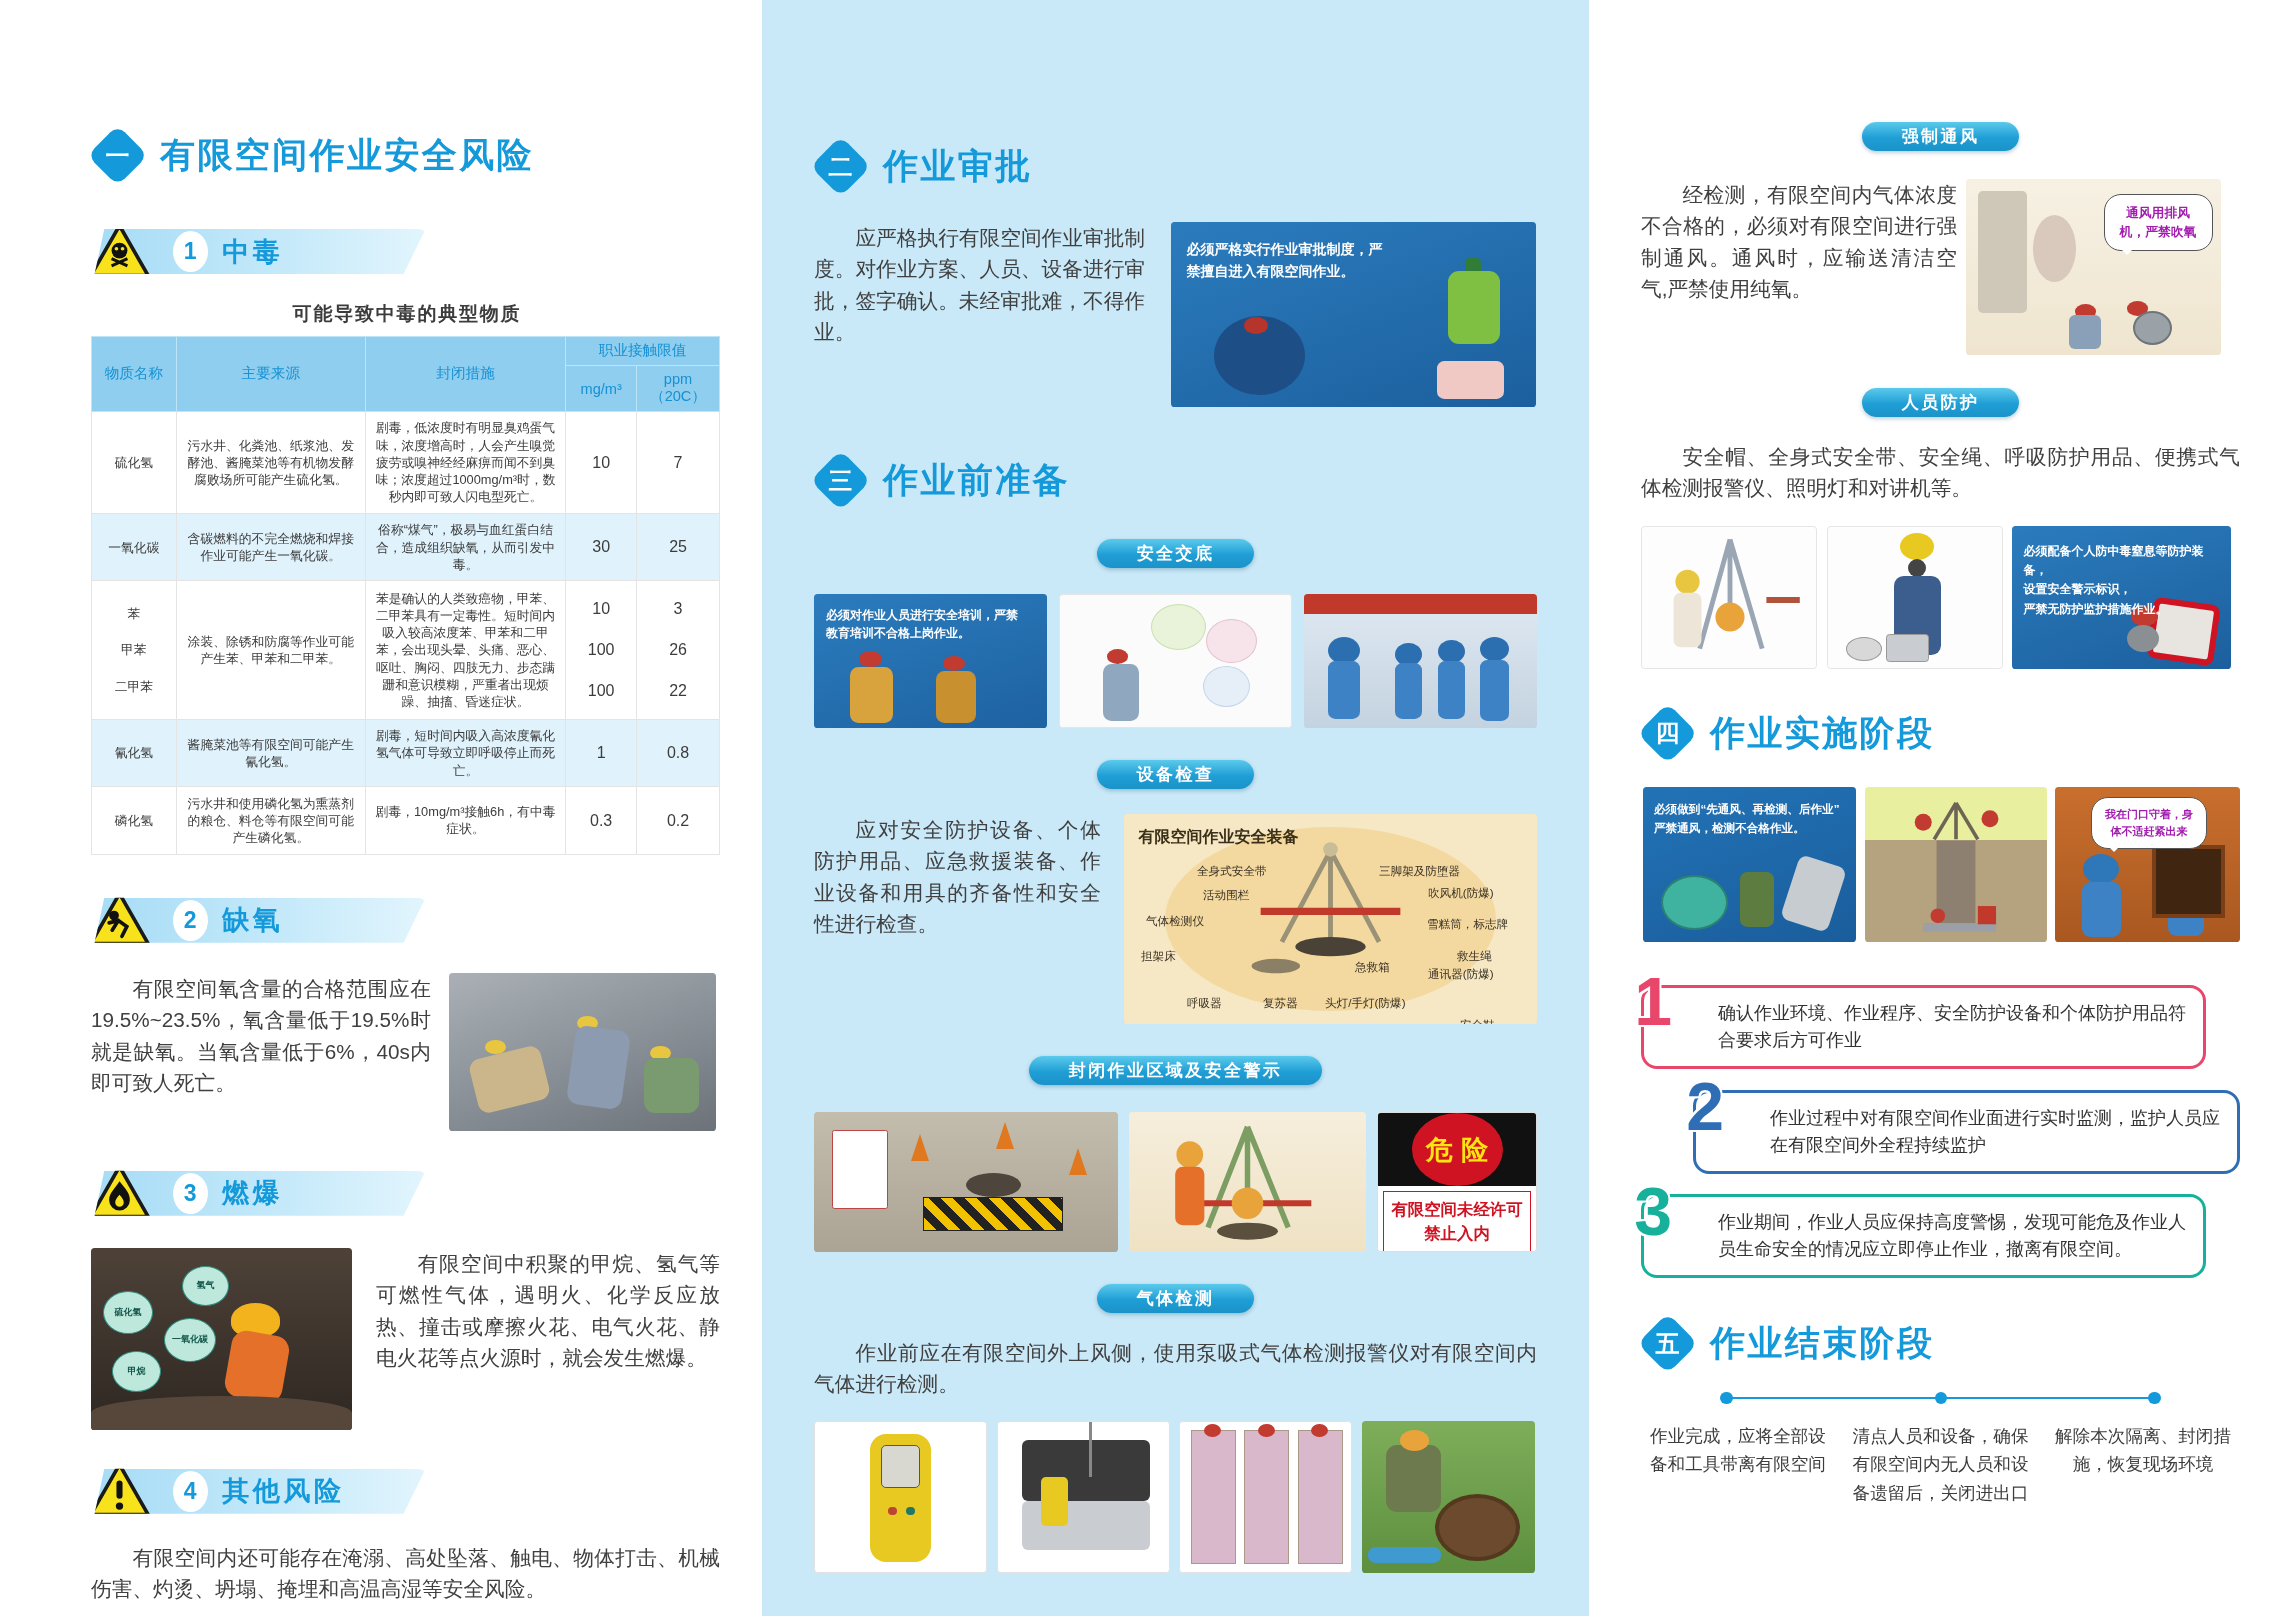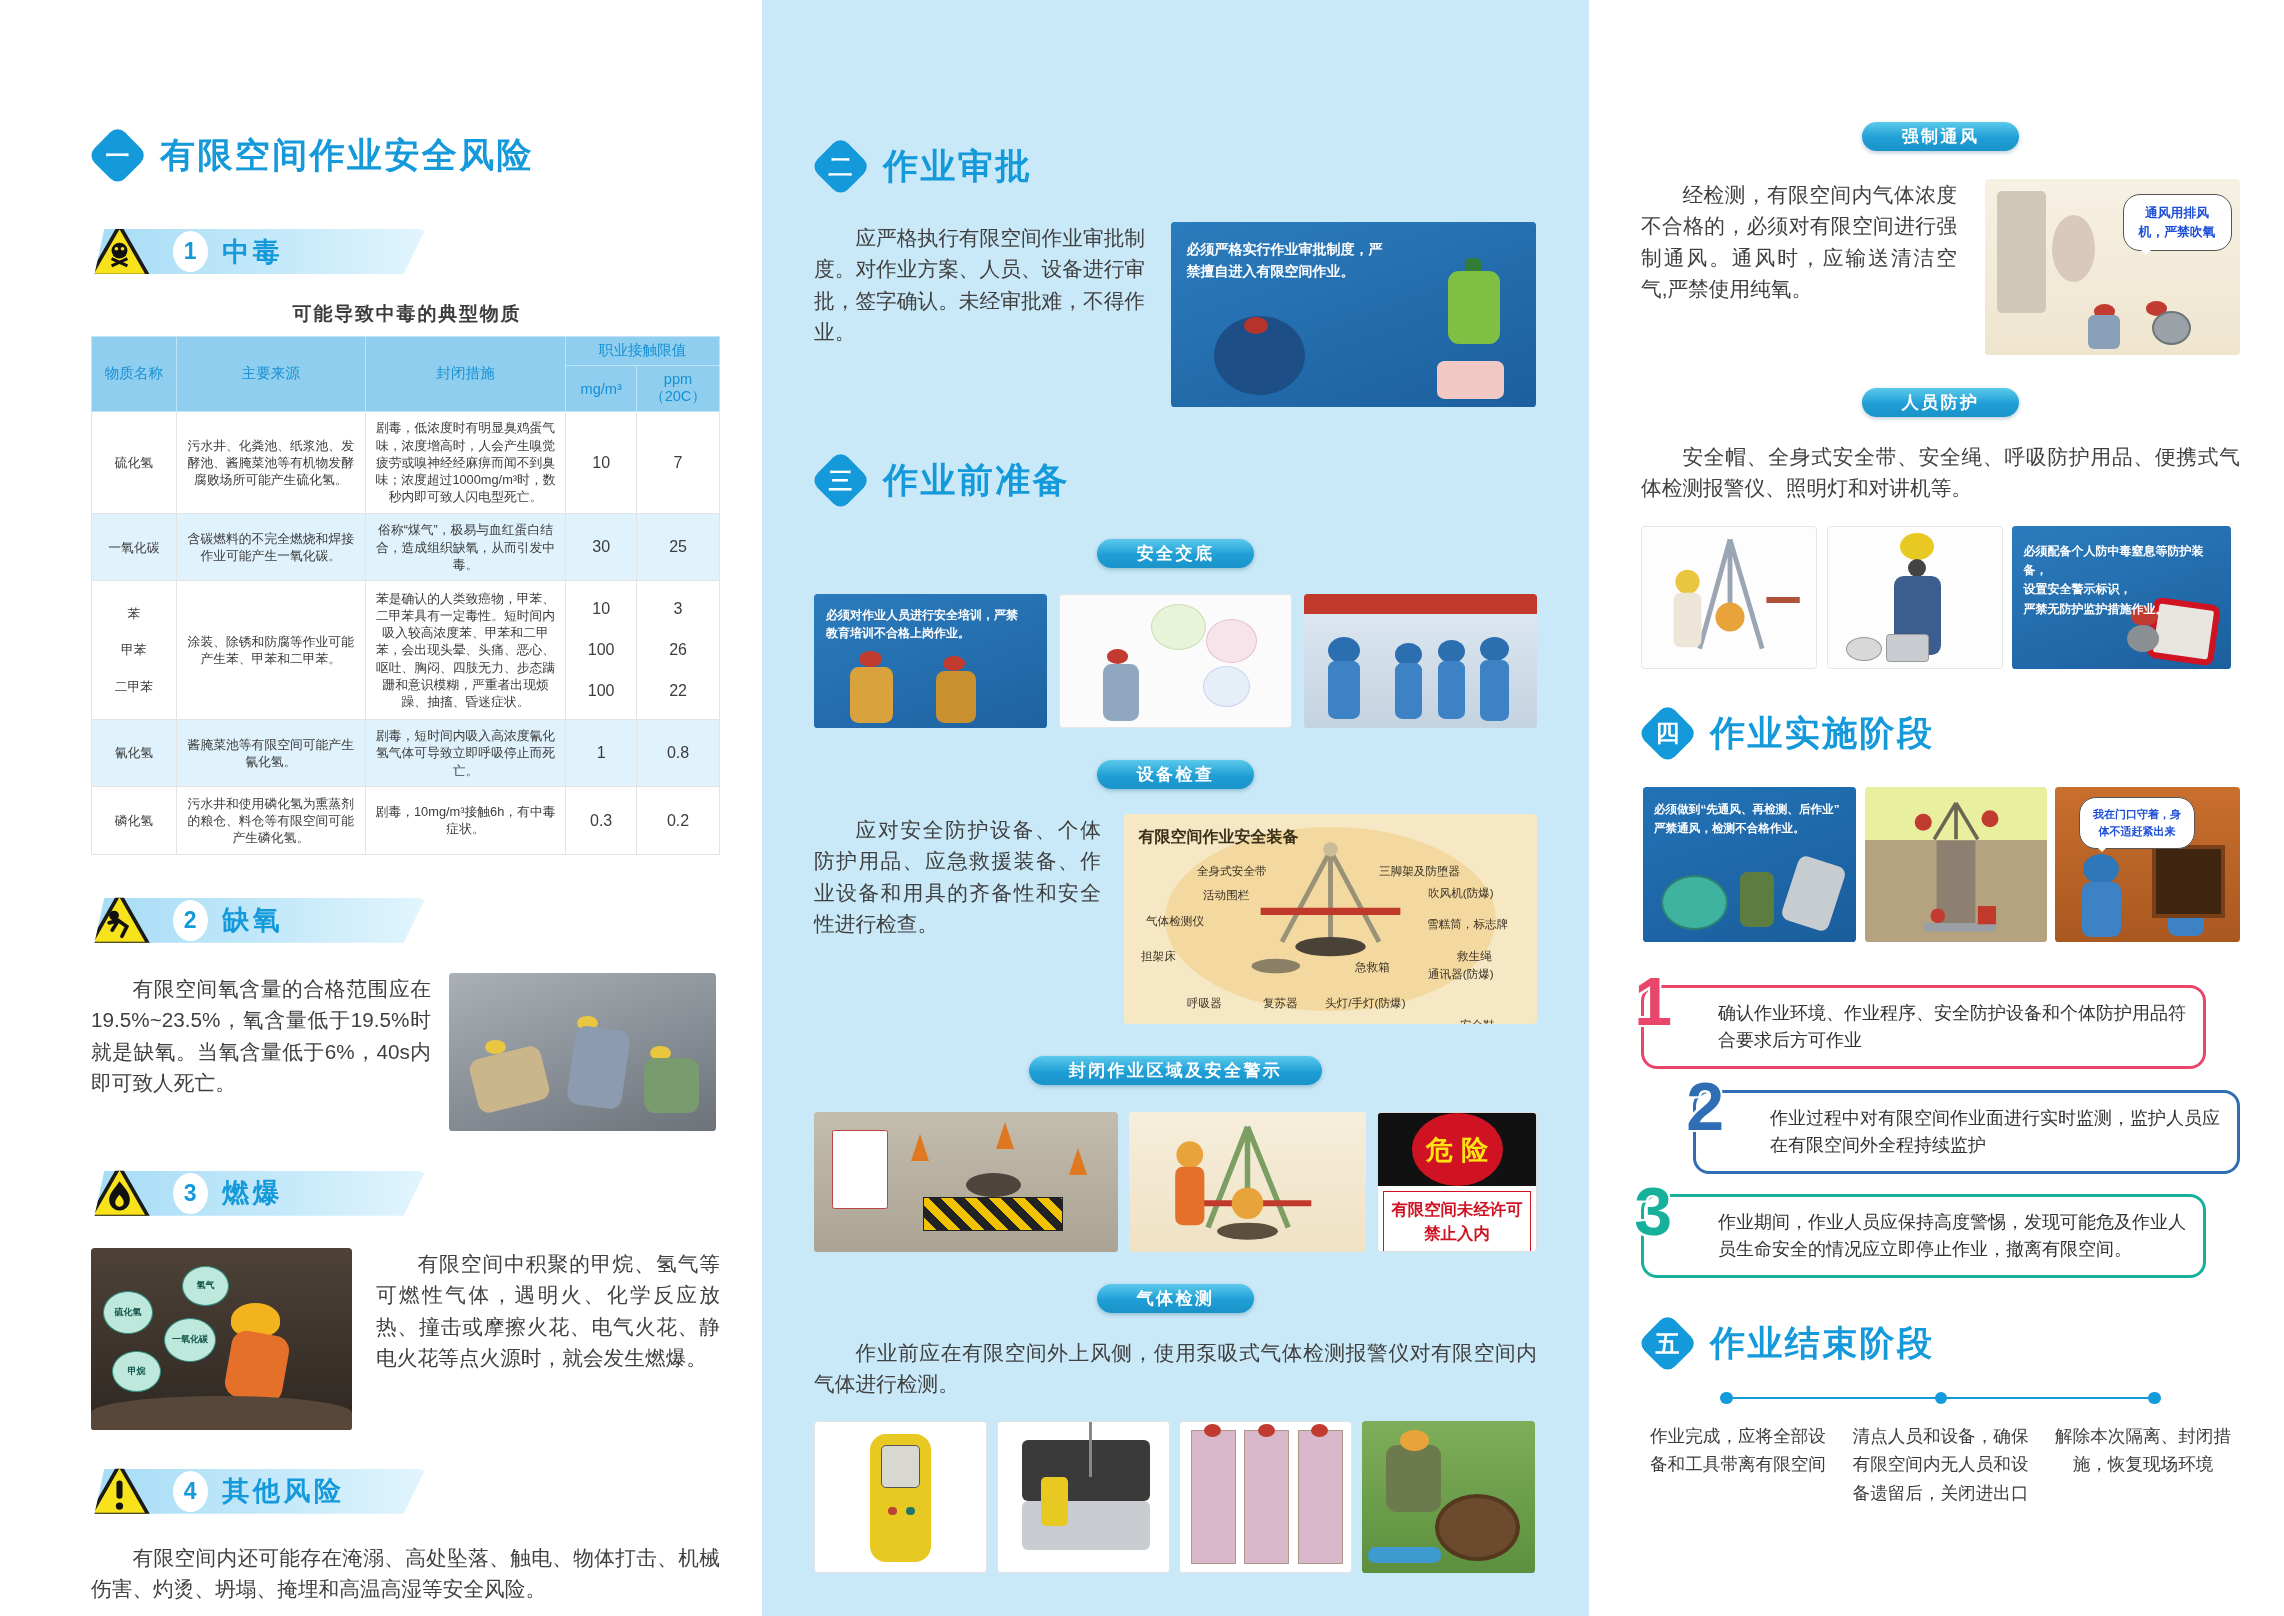--- a/index.html
+++ b/index.html
@@ -53,21 +53,21 @@
   
   .dsign { display:flex; flex-direction:column; background:#fff; border:1.2px solid #ddd; }
   .dsign .top { flex:1.15; background:#111; display:flex; align-items:center; justify-content:center; }
   .dsign .disc { width:91px; height:73px; background:#cf1322; border-radius:50%; display:flex; align-items:center; justify-content:center; gap:8.5px; }
   .dsign .disc span { color:#ffe312; font-size:27px; font-weight:900; }
   .dsign .bot { flex:1; display:flex; align-items:center; justify-content:center; padding:4.9px; }
   .dsign .bot .txt { border:1.8px solid #cf1322; color:#cf1322; font-size:16.4px; font-weight:bold; text-align:center; line-height:1.45; padding:6px 7.3px; }
 
   
   .bubble { position:absolute; background:#fff; border:1.2px solid #555; border-radius:17px; padding:8.5px 11px; font-size:12.8px;
-            line-height:1.5; color:#1d4ed8; font-weight:bold; z-index:4; }
+            line-height:1.5; color:#a21caf; font-weight:bold; z-index:4;margin-left:12px; }
   .bubble::after { content:""; position:absolute; left:17px; bottom:-9.7px; border:5.5px solid transparent; border-top-color:#fff; }
 
   
   .equip { background:#f6e8c4; }
   .equip::before { content:""; position:absolute; left:10%; top:6%; width:80%; height:88%; background:#f3d9a0; border-radius:50%; }
   .equip .etitle { position:absolute; left:14.6px; top:13.4px; font-size:16px; font-weight:bold; color:#3a2f18; z-index:3; }
   .equip .lbl { position:absolute; font-size:11.6px; color:#3a3124; z-index:3; white-space:nowrap; }
 
   
   .step { position:relative; border:3.6px solid; border-radius:16px; padding:12px 17px 12px 74px; font-size:18px; line-height:1.5; color:#333; background:#fff; }
@@ -406,21 +406,21 @@
         <div class="dot" style="left:38px; top:9.7px; width:29px; height:20.7px; background:#e8a33b;"></div>
         <div class="blob" style="left:6px; bottom:9.7px; width:73px; height:16px; background:#3f9ad0; border-radius:7.3px;"></div>
       </div>
     </div>
   </div>
 
   <div class="col-right">
 
     <div class="pill" style="margin-top:122px;">强制通风</div>
 
-    <div class="flexrow" style="margin-top:28px; gap:25px; align-items:flex-start;justify-content:space-between;">
+    <div class="flexrow" style="margin-top:28px; gap:9px; align-items:flex-start;">
       <div class="para" style="width:316px;">经检测，有限空间内气体浓度不合格的，必须对有限空间进行强制通风。通风时，应输送清洁空气,严禁使用纯氧。</div>
       <div class="ph" style="width:255px; height:176px; background:linear-gradient(180deg,#f7f1e4,#efe5cf);">
         <div class="bubble" style="right:8.5px; top:14.6px; width:109px; text-align:center;">通风用排风机，严禁吹氧</div>
         <div class="blob" style="left:12px; top:12px; width:49px; height:122px; background:#cfc8b8; border-radius:4.9px;"></div>
         <div class="dot" style="left:67px; top:36px; width:43px; height:67px; background:#d9c9bc; border-radius:50%;"></div>
         <div class="dot" style="left:109px; bottom:36px; width:20.7px; height:14.6px; background:#c23b31;"></div>
         <div class="blob" style="left:103px; bottom:6px; width:32px; height:34px; background:#8aa0b8; border-radius:6px;"></div>
         <div class="dot" style="right:73px; bottom:39px; width:20.7px; height:14.6px; background:#c23b31;"></div>
         <div class="dot" style="right:49px; bottom:9.7px; width:39px; height:34px; background:#9aa2a8; border:2.4px solid #6d747a;"></div>
       </div>

